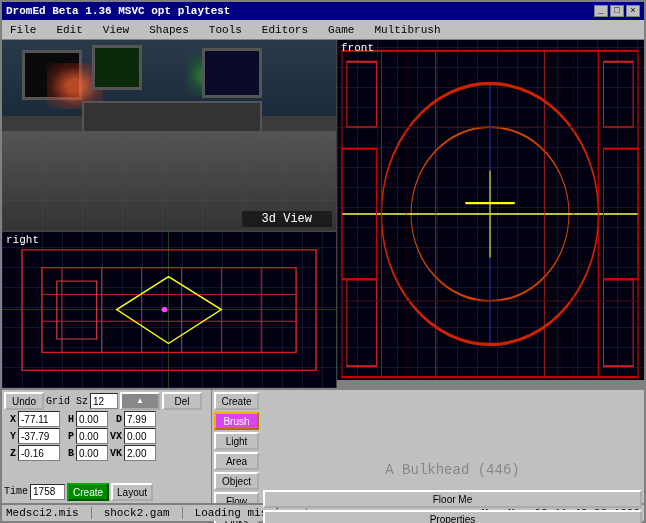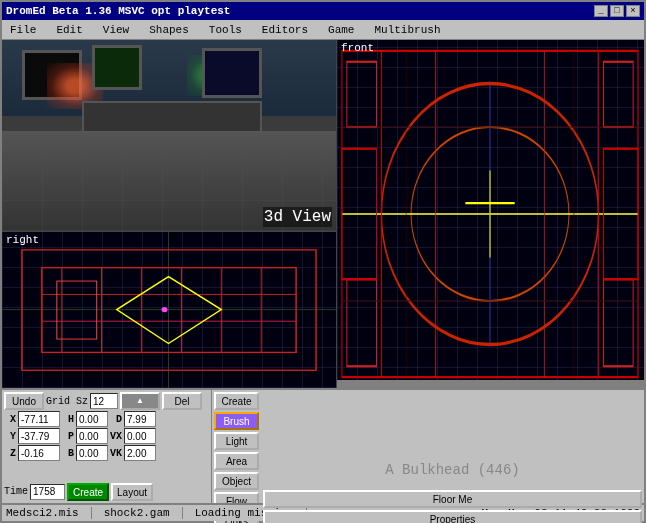--- a/index.html
+++ b/index.html
@@ -81,23 +81,23 @@
       position: relative;
       overflow: hidden;
       border-right: 1px solid #444;
       border-bottom: 1px solid #444;
     }
     #view-3d-label {
       position: absolute;
       bottom: 4px;
       right: 4px;
       color: white;
-      font-size: 16px;
+      font-size: 12px;
       background: rgba(0,0,0,0.5);
-      padding: 1px 1px;
+      padding: 1px 20px;
     }
     
     .scene-bg {
       width: 100%;
       height: 100%;
       background: linear-gradient(to bottom, #2a3a4a 0%, #1a2a3a 40%, #3a3a3a 40%, #4a4a4a 100%);
       position: relative;
     }
     .monitor-screen {
       position: absolute;
@@ -256,21 +256,21 @@
       border: 2px outset #ffffff;
       font-size: 10px;
       padding: 1px 4px;
       cursor: pointer;
       min-width: 45px;
       text-align: center;
       height: 18px;
       line-height: 14px;
     }
     .rc-btn-highlight {
-      background: #8b5cf6;
+      background: #d946ef;
       color: white;
       border: 2px outset #ffaa00;
     }
     #status-bar {
       height: 18px;
       background: #c0c0c0;
       border-top: 2px solid #808080;
       display: flex;
       align-items: center;
       padding: 0 4px;

